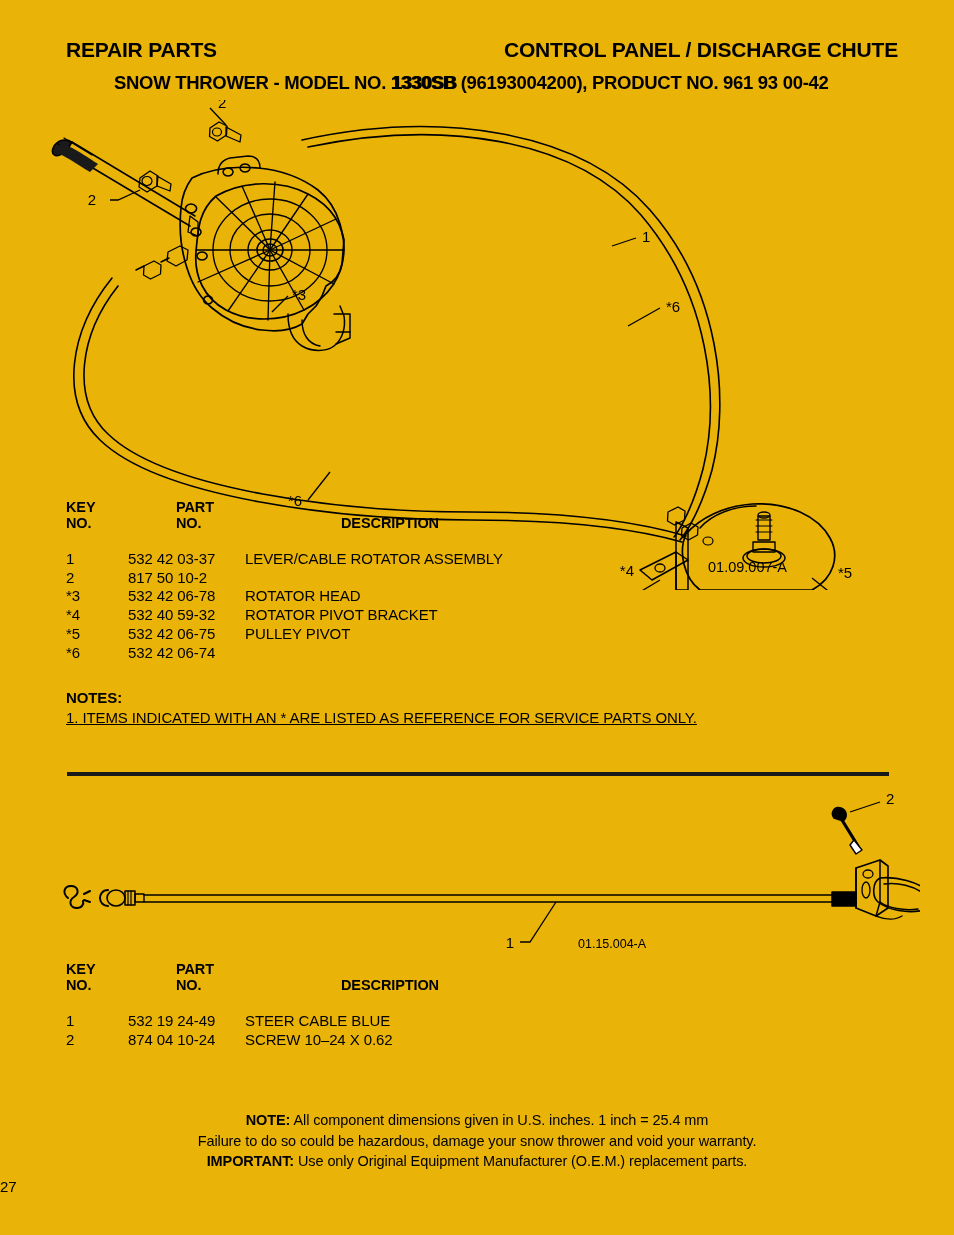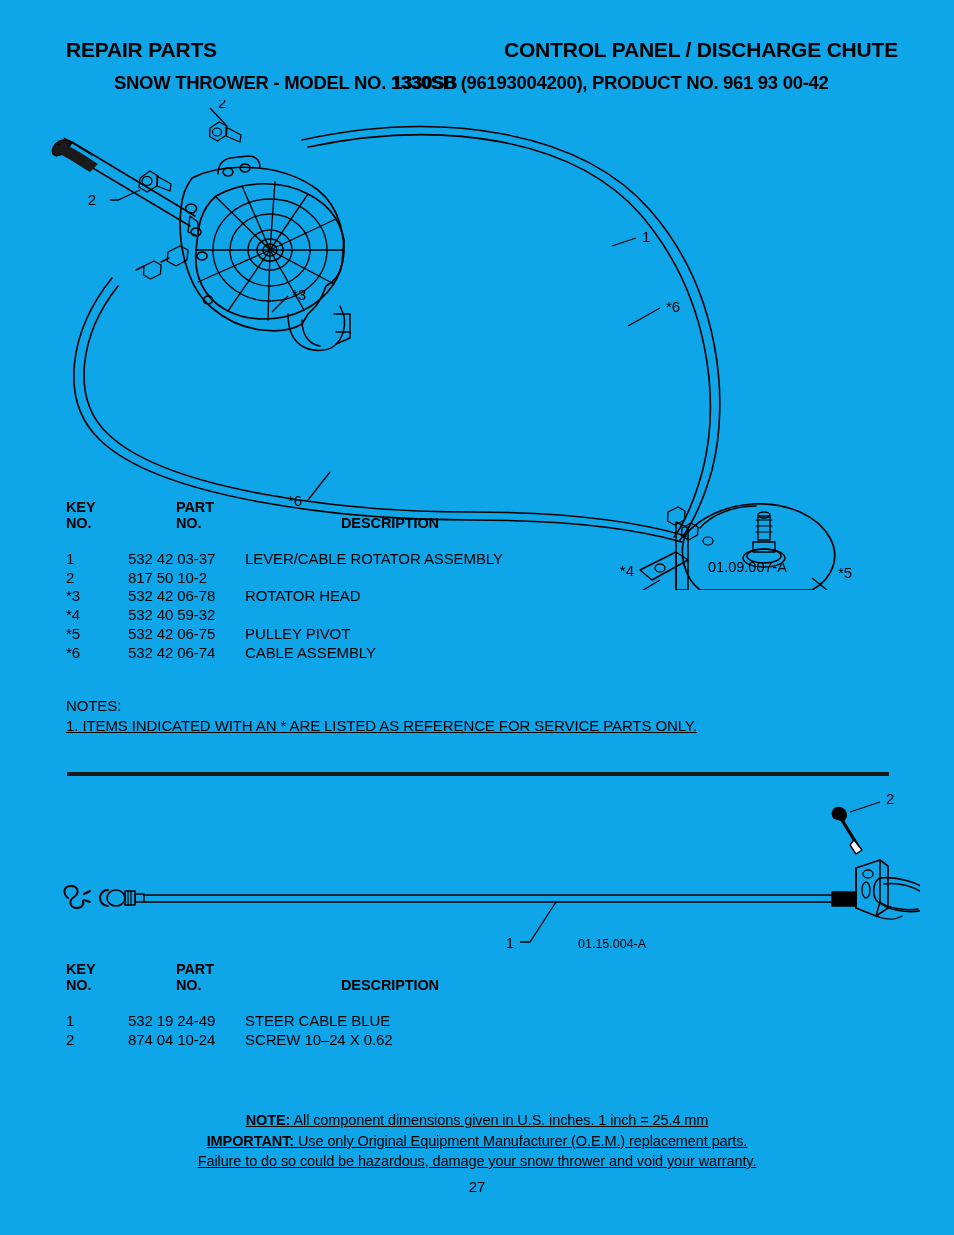--- a/index.html
+++ b/index.html
@@ -8,21 +8,21 @@
     background: #ffffff;
   }
   body {
     font-family: "Liberation Sans", sans-serif;
     color: #000000;
   }
   #page {
     position: relative;
     width: 954px;
     height: 1235px;
-    background: #0ea5e9;
+    background: #eab308;
     overflow: hidden;
   }
 
   
   .hdr-row {
     position: absolute;
     left: 66px;
     width: 832px;
     display: flex;
     justify-content: space-between;
@@ -112,21 +112,21 @@
   }
 
   
   #notes-block {
     position: absolute;
     left: 66px;
     top: 688px;
     font-size: 15px;
     letter-spacing: -0.1px;
   }
-  #notes-title { font-weight: normal; line-height: 20px; margin-top: 8px; }
+  #notes-title { font-weight: bold; line-height: 20px; }
   #notes-item-1 { line-height: 20px; white-space: nowrap; text-decoration: underline; }
 
   
   #divider {
     position: absolute;
     left: 67px;
     top: 772px;
     width: 822px;
     height: 3.5px;
     background: #1a1a1a;
@@ -135,29 +135,27 @@
   
   #footer {
     position: absolute;
     left: 0;
     top: 1110px;
     width: 954px;
     text-align: center;
     font-size: 14.5px;
     line-height: 20.5px;
     letter-spacing: -0.1px;
-    text-decoration: underline;
   }
   #footer b { font-weight: bold; }
   #page-number {
     position: absolute;
     left: 0;
     top: 1178px;
     width: 954px;
-    text-align: center;
     font-size: 15px;
   }
 </style>
 </head>
 <body>
 
 <div id="page">
 
   <div class="hdr-row" id="hdr-top">
     <div class="hdr-title">REPAIR PARTS</div>
@@ -405,30 +403,30 @@
         <span>817 50 10-2</span>
       </div>
       <div class="pt-row">
         <span>*3</span>
         <span>532 42 06-78</span>
         <span>ROTATOR HEAD</span>
       </div>
       <div class="pt-row">
         <span>*4</span>
         <span>532 40 59-32</span>
+        <span>ROTATOR PIVOT BRACKET</span>
       </div>
       <div class="pt-row">
         <span>*5</span>
         <span>532 42 06-75</span>
         <span>PULLEY PIVOT</span>
       </div>
       <div class="pt-row">
         <span>*6</span>
         <span>532 42 06-74</span>
-        <span>CABLE ASSEMBLY</span>
       </div>
     </div>
   </div>
 
   <div id="notes-block">
     <div id="notes-title">NOTES:</div>
     <div id="notes-item-1">1. ITEMS INDICATED WITH AN * ARE LISTED AS REFERENCE FOR SERVICE PARTS ONLY.</div>
   </div>
 
   <div id="divider"></div>
@@ -457,22 +455,22 @@
         <span>SCREW 10–24 X 0.62</span>
       </div>
     </div>
   </div>
 
   <div id="footer">
     <div>
       <b>NOTE:</b>
       <span>All component dimensions given in U.S. inches.    1 inch = 25.4 mm</span>
     </div>
+    <div>Failure to do so could be hazardous, damage your snow thrower and void your warranty.</div>
     <div>
       <b>IMPORTANT:</b>
       <span>Use only Original Equipment Manufacturer (O.E.M.) replacement parts.</span>
     </div>
-    <div>Failure to do so could be hazardous, damage your snow thrower and void your warranty.</div>
   </div>
 
   <div id="page-number">27</div>
 
 </div>
 
 </body></html>

